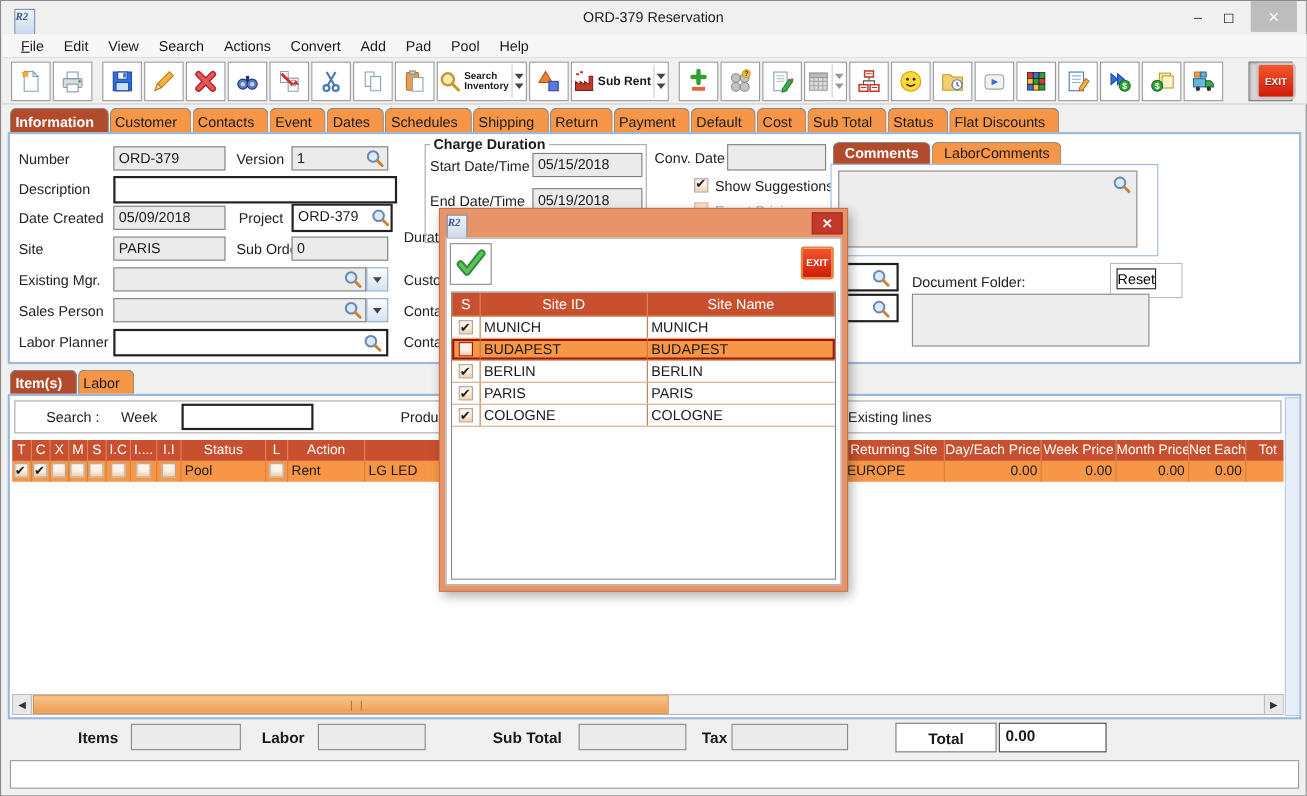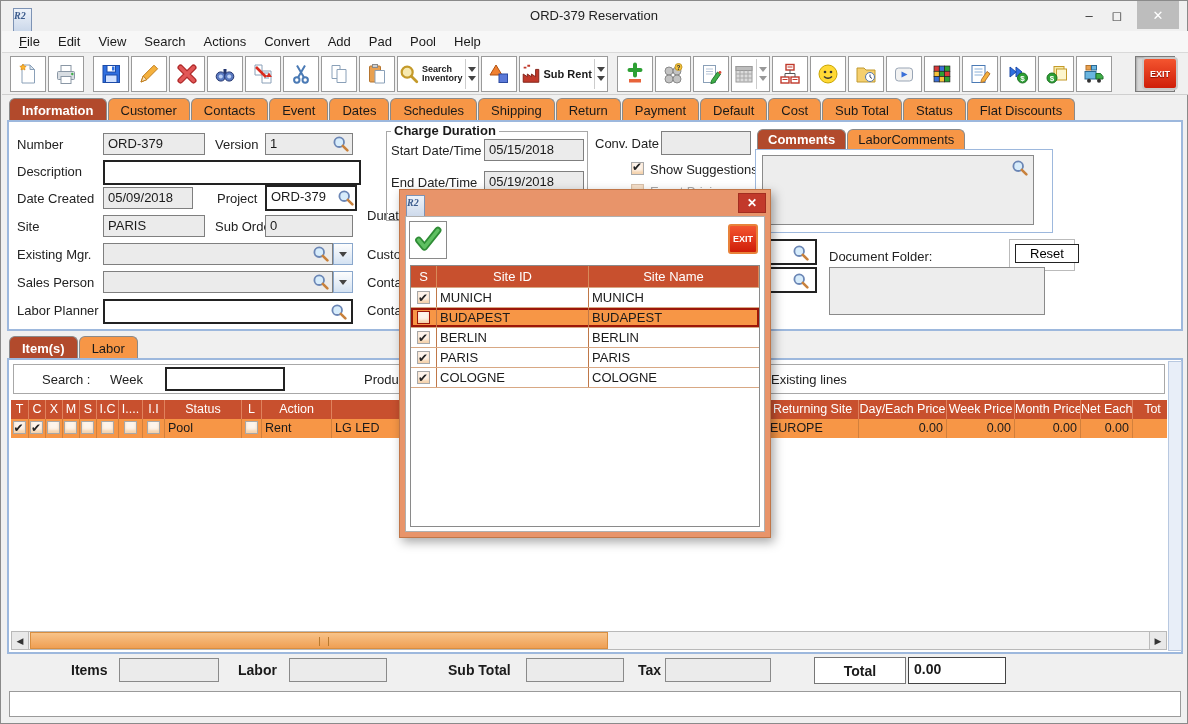--- a/index.html
+++ b/index.html
@@ -31,21 +31,21 @@
   .tbtn .twolines{font-weight:bold;font-size:9px;line-height:9px;margin:0 2px;}
   .tri{width:0;height:0;border-left:4px solid transparent;border-right:4px solid transparent;
     border-top:5px solid #444;margin:2px auto;}
   .tricol{display:flex;flex-direction:column;justify-content:center;padding:0 2px;border-left:1px solid #ccc;height:30px;}
   .tbtn.pressed{background:#d6d6d6;border:1px solid #7a7a7a;box-shadow:inset 1px 1px 2px #aaa;}
   .exitbtn{width:33px;height:33px;background:linear-gradient(#f4552f,#cf1d08);border:2px solid #c9c9c9;
     border-radius:4px;color:#fff;font-weight:bold;font-size:9px;display:flex;align-items:center;
     justify-content:center;box-sizing:border-box;text-shadow:0 1px 1px #7e1003;}
   
   .tabstrip{position:absolute;display:flex;align-items:flex-end;}
-  .tab{display:inline-block;padding:4px 12px 3px 12px;background:#f79646;border:1px solid #8a8a8a;
+  .tab{display:inline-block;padding:4px 12px 3px 4px;background:#f79646;border:1px solid #8a8a8a;
     border-bottom:none;border-radius:6px 6px 0 0;margin-right:1px;font-size:13px;white-space:nowrap;}
   .tab.active{background:#b24a2c;color:#fff;font-weight:bold;}
   
   .bluepanel{position:absolute;background:#fff;border:2px solid #9db8dd;box-sizing:border-box;}
   .lbl{position:absolute;font-size:13px;color:#222;white-space:nowrap;}
   .field{position:absolute;background:#ebebeb;border:1px solid #7f7f7f;box-sizing:border-box;
     font-size:13px;padding:2px 4px;white-space:nowrap;overflow:hidden;}
   .field.white{background:#fff;border:2px solid #222;}
   .mag{position:absolute;width:19px;height:19px;display:flex;align-items:center;justify-content:center;}
   .dropbtn{position:absolute;width:20px;height:22px;background:linear-gradient(#fdfdfd,#d4e2f2);
@@ -452,21 +452,21 @@
         <svg width="18" height="18" viewBox="0 0 18 18">
           <circle cx="7.2" cy="7.2" r="4.8" fill="#d7ecfb" stroke="#6b86b5" stroke-width="1.8"></circle>
           <path d="M10.8 10.8l4.6 4.6" stroke="#c8813c" stroke-width="2.6" stroke-linecap="round"></path>
         </svg>
       </span>
 
     <span class="lbl" style="left:8px;top:42px;">Description</span>
     <div class="field white" style="left:94px;top:38px;width:258px;height:25px;"></div>
 
     <span class="lbl" style="left:8px;top:69px;">Date Created</span>
-    <div class="field" style="left:94px;top:65px;width:90px;height:22px;">05/09/2018</div>
+    <div class="field" style="left:94px;top:65px;width:102px;height:22px;">05/09/2018</div>
     <span class="lbl" style="left:208px;top:69px;">Project</span>
     <div class="field white" style="left:256px;top:63px;width:92px;height:26px;">ORD-379</div>
     <span class="mag" style="left:327px;top:66px;">
         <svg width="18" height="18" viewBox="0 0 18 18">
           <circle cx="7.2" cy="7.2" r="4.8" fill="#d7ecfb" stroke="#6b86b5" stroke-width="1.8"></circle>
           <path d="M10.8 10.8l4.6 4.6" stroke="#c8813c" stroke-width="2.6" stroke-linecap="round"></path>
         </svg>
       </span>
 
     <span class="lbl" style="left:8px;top:97px;">Site</span>
@@ -550,21 +550,21 @@
       <span class="mag" style="left:254px;top:8px;">
           <svg width="18" height="18" viewBox="0 0 18 18">
             <circle cx="7.2" cy="7.2" r="4.8" fill="#d7ecfb" stroke="#6b86b5" stroke-width="1.8"></circle>
             <path d="M10.8 10.8l4.6 4.6" stroke="#c8813c" stroke-width="2.6" stroke-linecap="round"></path>
           </svg>
         </span>
     </div>
 
     <span class="lbl" style="left:820px;top:127px;">Document Folder:</span>
     <div class="groupbox" style="left:1000px;top:117px;width:66px;height:32px;border-color:#bbb;">
-      <button style="position:absolute;left:5px;top:4px;background:#fff;border:1px solid #222;font-size:13px;padding:1px 14px;font-family:inherit;">Reset</button>
+      <button style="position:absolute;left:5px;top:4px;background:#fff;border:1px solid #222;font-size:13px;padding:1px 0;font-family:inherit;">Reset</button>
     </div>
     <div class="grayarea" style="left:820px;top:145px;width:216px;height:48px;"></div>
   </div>
 
   <div class="tabstrip" style="left:8px;top:333px;height:25px;">
     <span class="tab active">Item(s)</span>
     <span class="tab">Labor</span>
   </div>
 
   <div class="bluepanel" style="left:6px;top:357px;width:1176px;height:296px;">

